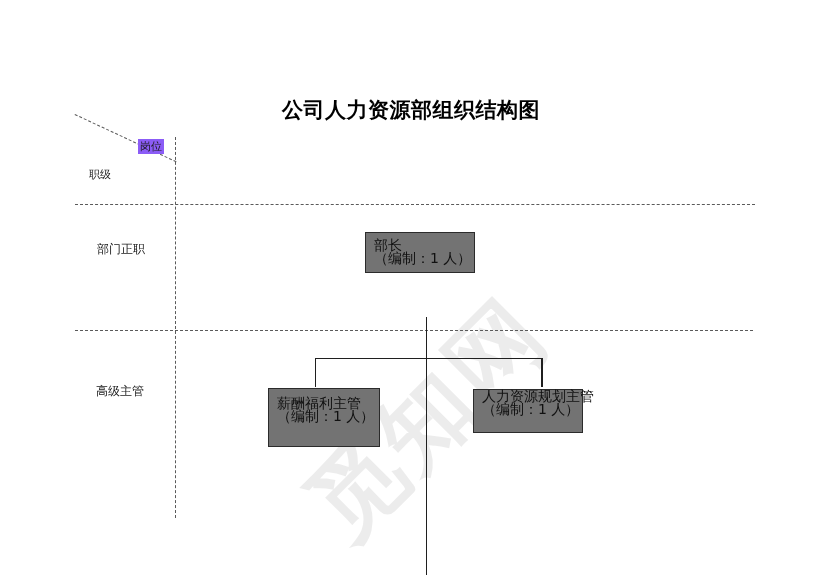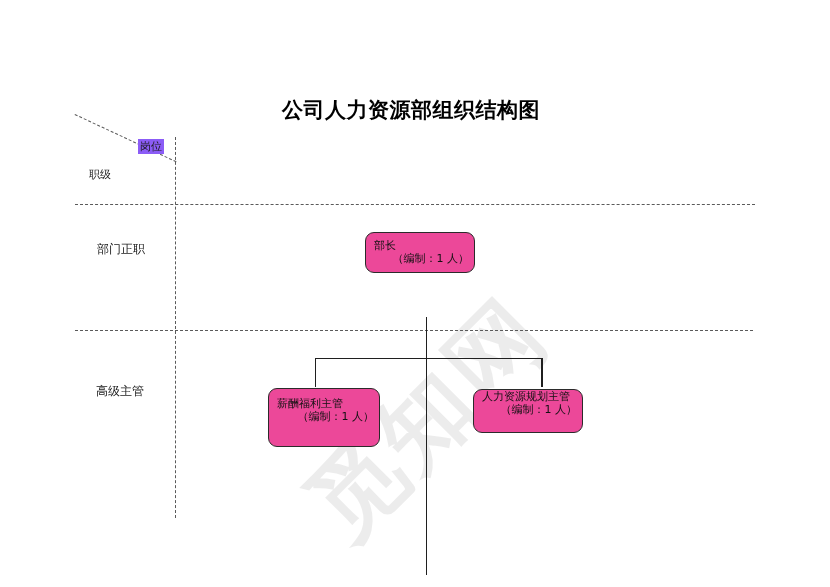--- a/index.html
+++ b/index.html
@@ -36,23 +36,23 @@
   .lbl.row1{left:97px;top:241px;}
   .lbl.row2{left:96px;top:383px;}
   
   .sline{position:absolute;background:#1f1f1f;z-index:2;}
   .v-center{left:425.5px;top:317px;width:1.5px;height:258px;}
   .bracket-h{left:314.5px;top:357.5px;width:228px;height:1.5px;}
   .drop-l{left:314.5px;top:357.5px;width:1.5px;height:29px;}
   .drop-r{left:541px;top:357.5px;width:1.5px;height:29px;}
   
   .node{
-    position:absolute;box-sizing:border-box;background:#ec4899;
-    border:1.5px solid #2b2b2b;border-radius:9px;
-    font-size:11px;line-height:13px;color:#111;
+    position:absolute;box-sizing:border-box;background:#737373;
+    border:1.5px solid #2b2b2b;border-radius:0;
+    font-size:14px;line-height:13px;color:#111;
     padding:6px 5px 0 8px;z-index:4;white-space:nowrap;
   }
   .node.root{left:365px;top:232px;width:110px;height:41px;}
   .node.child-a{left:268px;top:388px;width:112px;height:59px;padding-top:8px;}
   .node.child-b{left:473px;top:389px;width:110px;height:44px;padding-top:0;}
   .node .nm{display:block;}
   .node .staff{display:block;text-align:right;}
 </style>
 </head>
 <body>

